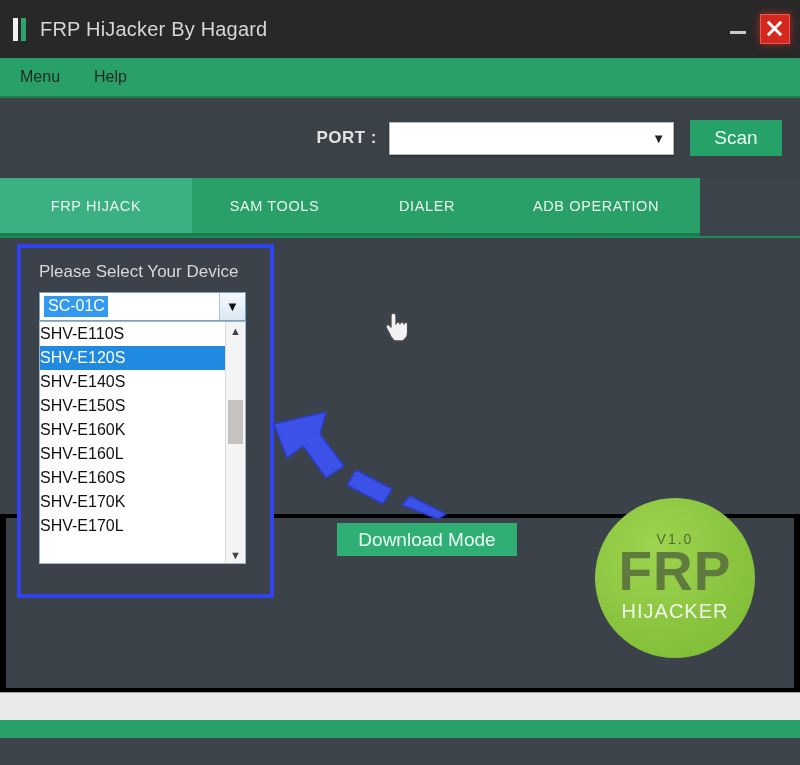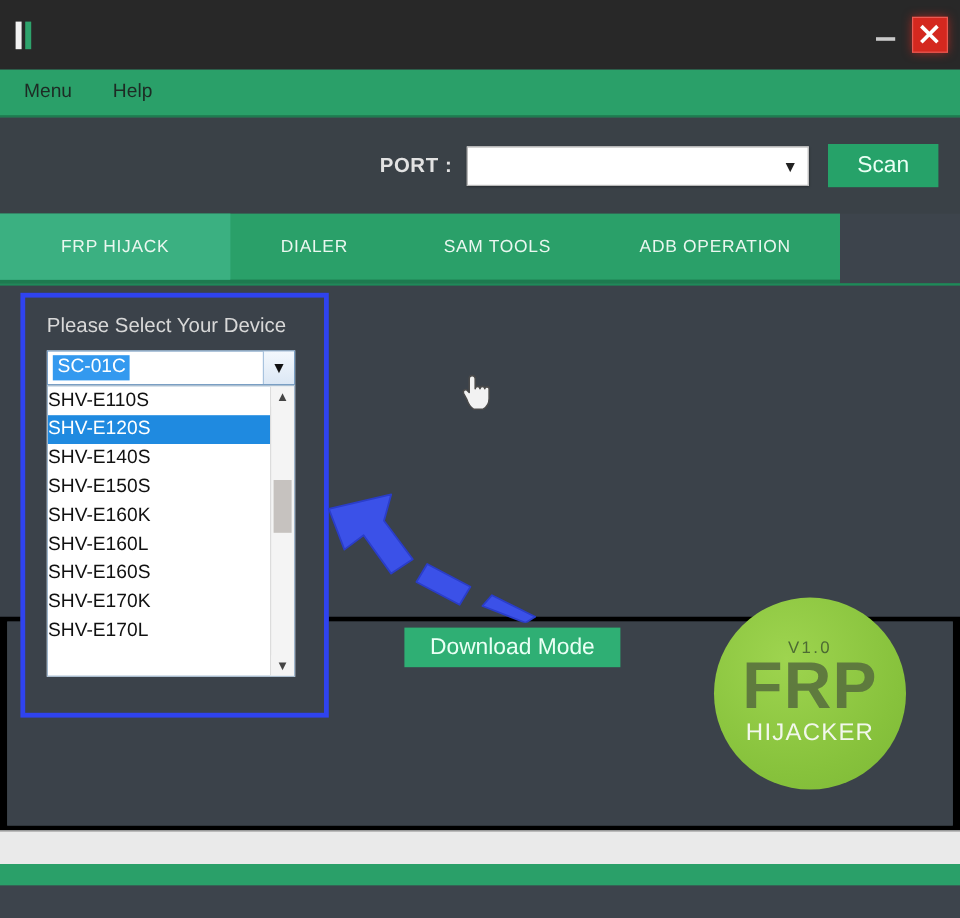--- a/index.html
+++ b/index.html
@@ -421,20 +421,21 @@
 </head>
 <body>
 
 <div class="app">
 
   <div class="titlebar">
     <div class="logo-mark">
       <span class="logo-bar white"></span>
       <span class="logo-bar green"></span>
     </div>
+    <div class="title-text">FRP HiJacker By Hagard</div>
     <div class="win-buttons">
       <div class="btn-min"></div>
       <div class="btn-close"></div>
     </div>
   </div>
 
   <div class="menubar">
     <div class="menu-item">Menu</div>
     <div class="menu-item">Help</div>
   </div>
@@ -442,22 +443,22 @@
   <div class="portrow">
     <div class="port-label">PORT :</div>
     <div class="port-combo">
       <span class="chev">▼</span>
     </div>
     <div class="scan-btn">Scan</div>
   </div>
 
   <div class="tabbar">
     <div class="tab tab-frp active">FRP HIJACK</div>
+    <div class="tab tab-sam">SAM TOOLS</div>
     <div class="tab tab-dialer">DIALER</div>
-    <div class="tab tab-sam">SAM TOOLS</div>
     <div class="tab tab-adb">ADB OPERATION</div>
   </div>
 
   <div class="content">
 
     <div class="dl-btn">Download Mode</div>
 
     <div class="logo-circle">
       <div class="logo-v">V1.0</div>
       <div class="logo-frp">FRP</div>

